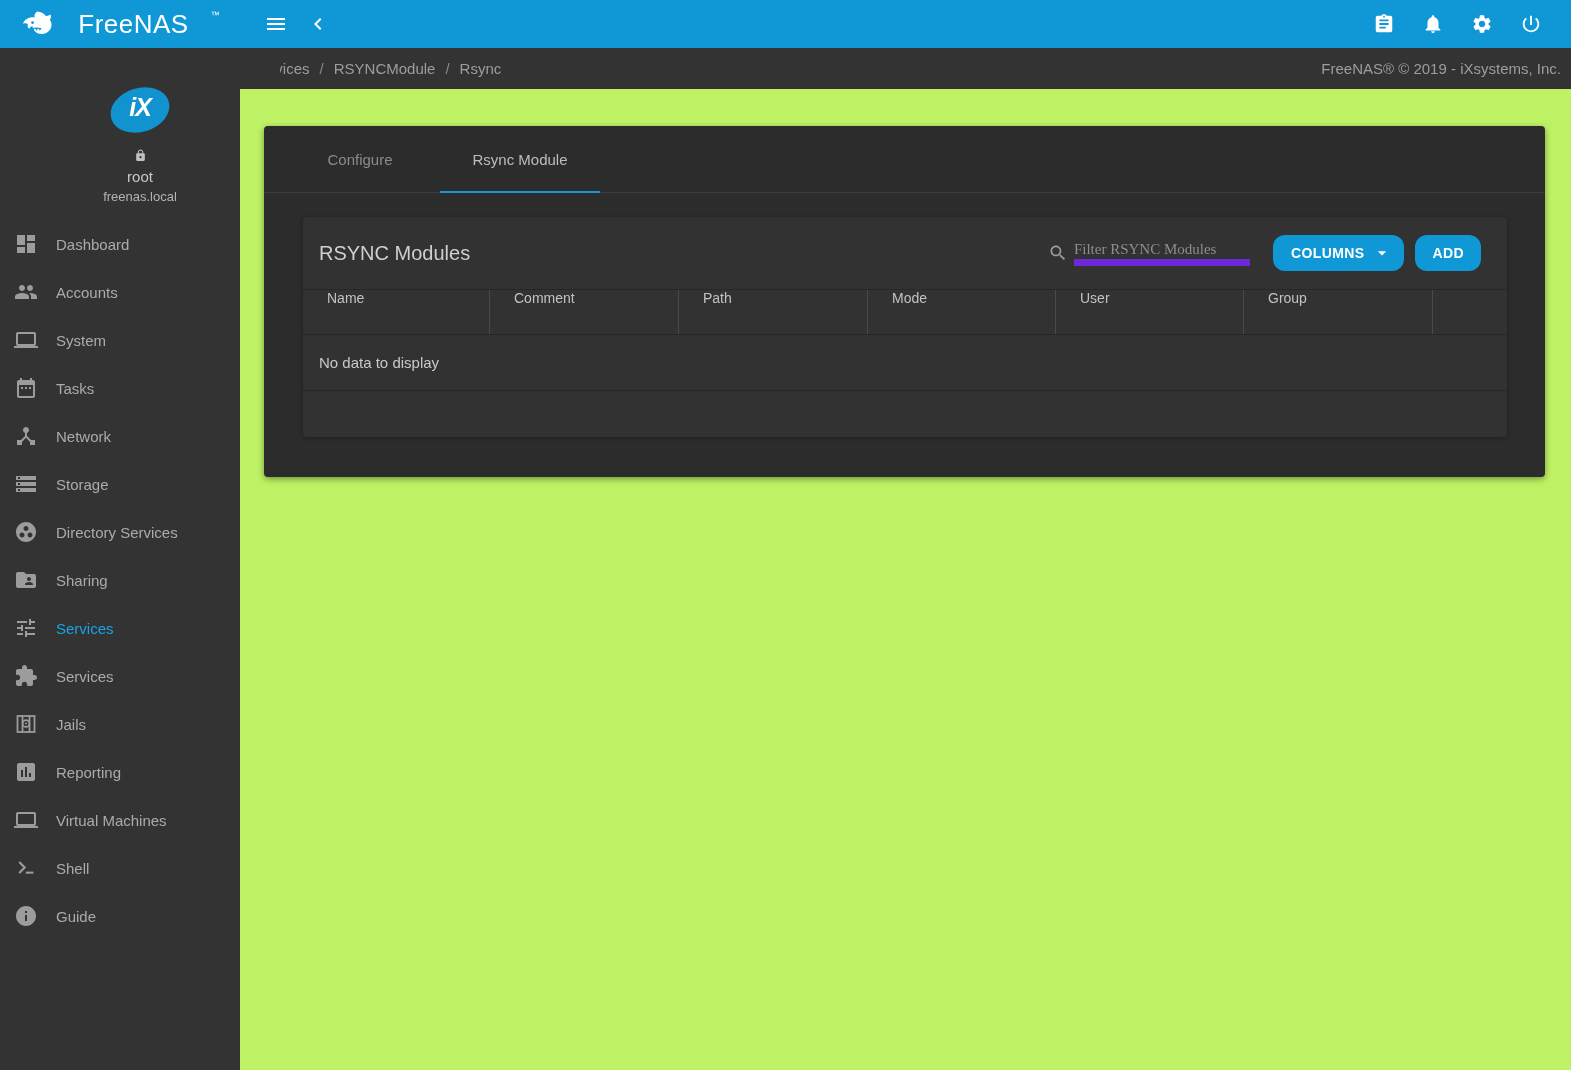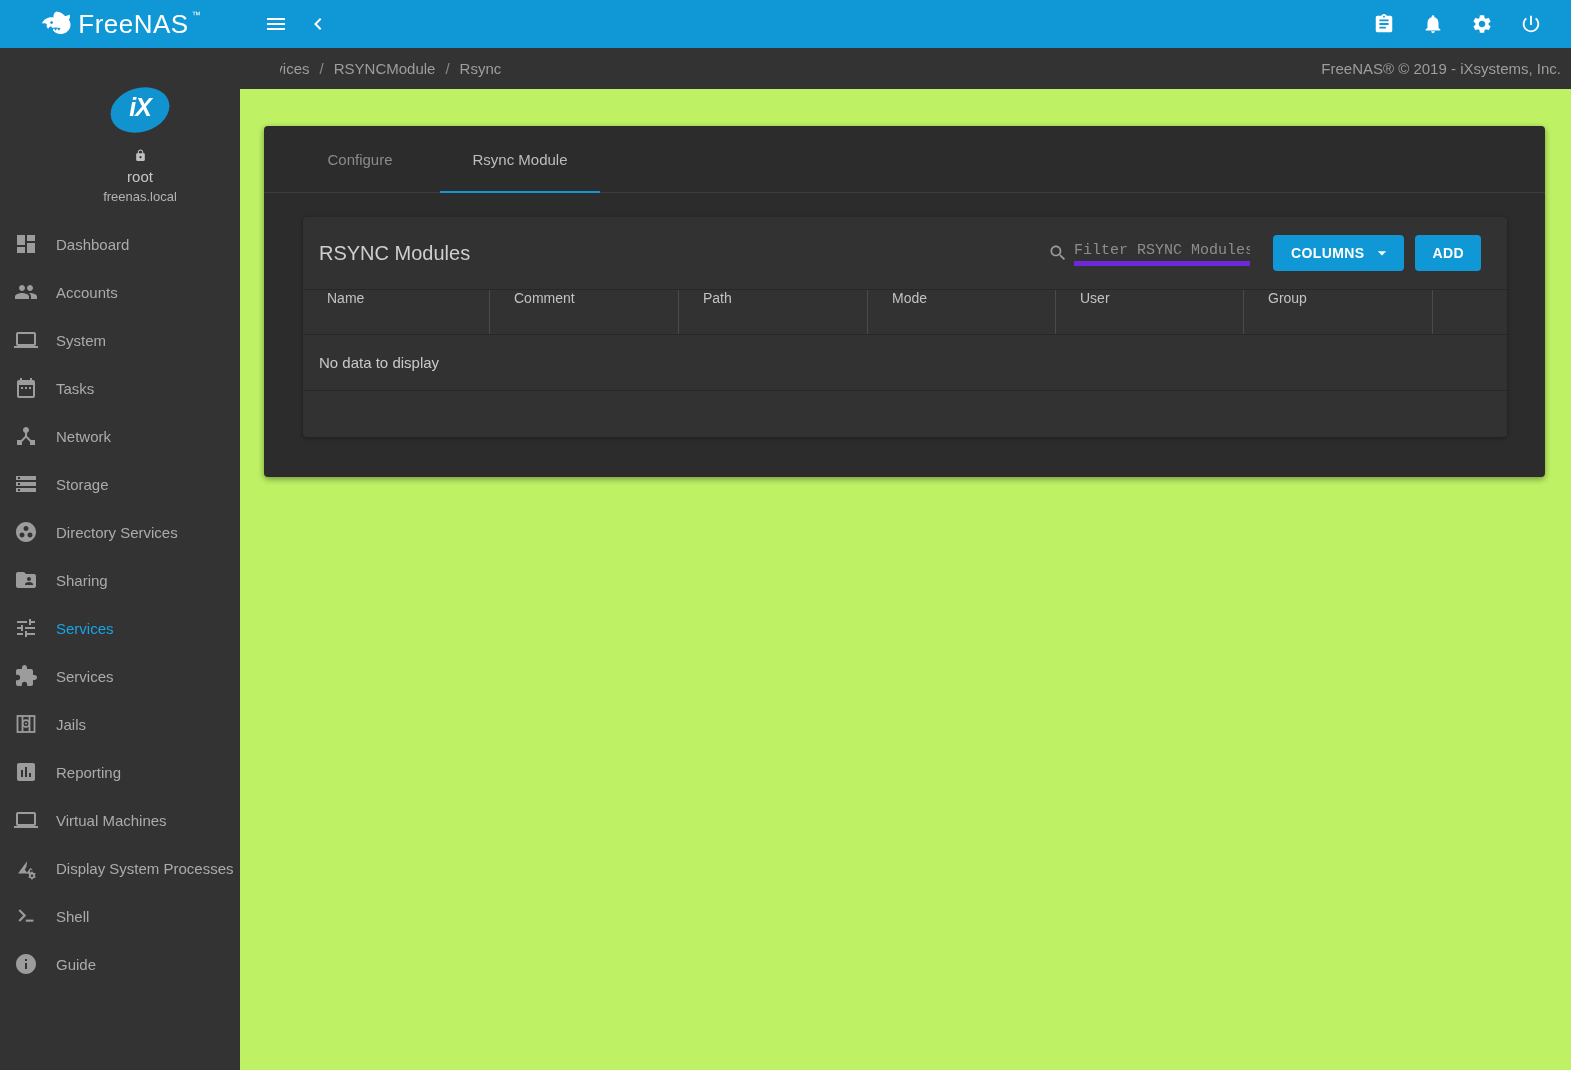--- a/index.html
+++ b/index.html
@@ -3,21 +3,21 @@
 <meta charset="utf-8">
 <style>
   * { margin:0; padding:0; box-sizing:border-box; }
   html,body { width:1571px; height:1070px; overflow:hidden; background:#242424;
               font-family:"Liberation Sans", sans-serif; }
 
   
   .topbar { position:absolute; left:0; top:0; width:1571px; height:48px;
             background:#0f98d5; display:flex; align-items:center; z-index:5; }
   .brand-area { width:240px; height:44px; display:flex; align-items:center;
-                justify-content:center; gap:2px; cursor:pointer; }
+                justify-content:center; gap:21px; cursor:pointer; }
   .brand-text { color:#fff; font-size:26px; font-weight:500; letter-spacing:.5px; }
   .brand-tm { color:#fff; font-size:9px; vertical-align:top; position:relative; top:-9px; left:1px;}
   .tb-btn { background:none; border:none; color:#fff; width:40px; height:40px;
             display:flex; align-items:center; justify-content:center; cursor:pointer; }
   .tb-left { display:flex; align-items:center; margin-left:16px; gap:2px; }
   .tb-spacer { flex:1; }
   .tb-right { display:flex; align-items:center; gap:25px; padding-right:28px; }
   .tb-right .tb-btn { width:24px; height:24px; }
   svg.ic { display:block; }
 
@@ -64,24 +64,24 @@
   .tab.active::after { content:""; position:absolute; left:0; right:0; bottom:-1px;
                        height:2px; background:#0f98d5; }
 
   .panel { position:absolute; left:39px; top:91px; width:1204px; height:220px;
            background:#323232; border-radius:4px; box-shadow:0 1px 4px rgba(0,0,0,.35); }
   .panel-head { height:72px; display:flex; align-items:center; }
   .panel-title { margin-left:16px; font-size:20px; color:#cfcfcf; }
   .panel-controls { margin-left:auto; display:flex; align-items:center; margin-right:26px; }
   .search-ic { width:20px; height:20px; color:#9b9b9b; margin-right:6px; }
   .filter-input { width:176px; height:26px; background:transparent; border:none;
-                  border-bottom:5px solid #6d28d9; color:#cccccc; font-size:15px;
-                  font-family:Liberation Mono, monospace; outline:none;text-align:center; }
+                  border-bottom:7px solid #6d28d9; color:#cccccc; font-size:15px;
+                  font-family:Liberation Serif, serif; outline:none; }
   .filter-input::placeholder { color:#8d8d8d; }
-  .btn { height:36px; border:none; border-radius:4px; background:#0f98d5; color:#fff;
+  .btn { height:36px; border:none; border-radius:12px; background:#0f98d5; color:#fff;
          font-size:14px; font-weight:bold; letter-spacing:.4px; cursor:pointer;
          font-family:"Liberation Sans", sans-serif; display:flex; align-items:center;
          justify-content:center; }
   .btn-columns { margin-left:23px; padding:0 12px 0 18px; }
   .btn-caret { width:20px; height:20px; margin-left:8px; color:#fff; }
   .btn-add { margin-left:11px; padding:0 17px; }
 
   .tbl { border-top:1px solid #272727; }
   .tbl-head { display:grid; grid-template-columns:187px 189px 189px 188px 188px 189px 1fr;
               height:45px; border-bottom:1px solid #272727; }
@@ -324,31 +324,20 @@
      <span class="side-label">Reporting</span>
 
    </div>
       <div class="side-item">
      <span class="side-ic">
           <svg class="ic" width="24" height="24" viewBox="0 0 24 24" fill="currentColor">
             <path d="M20 18c1.1 0 1.99-.9 1.99-2L22 6c0-1.1-.9-2-2-2H4c-1.1 0-2 .9-2 2v10c0 1.1.9 2 2 2H0v2h24v-2h-4zM4 6h16v10H4V6z"></path>
           </svg>
         </span>
      <span class="side-label">Virtual Machines</span>
-
-   </div>
-      <div class="side-item">
-     <span class="side-ic">
-          <svg class="ic" width="24" height="24" viewBox="0 0 24 24" fill="currentColor">
-            <path d="M13.2 5 4 17.5h9.6l-2.9-4.1 1.6-2.1L13.2 5z"></path>
-            <path d="M16.3 11.9 12.3 17.5h4.5c-.2-.5-.3-1-.2-1.6l-1-.6 1.1-1.9 1.1.6c.2-.2.5-.4.8-.5l-2.3-1.6z"></path>
-            <path d="M18.6 15.6l.3 1a2.1 2.1 0 0 1 1.2.7l1-.3.6 1.1-.8.7a2.2 2.2 0 0 1 0 1.4l.8.7-.6 1.1-1-.3a2.1 2.1 0 0 1-1.2.7l-.3 1h-1.2l-.3-1a2.1 2.1 0 0 1-1.2-.7l-1 .3-.6-1.1.8-.7a2.2 2.2 0 0 1 0-1.4l-.8-.7.6-1.1 1 .3a2.1 2.1 0 0 1 1.2-.7l.3-1h1.2zM18 21.1a1.3 1.3 0 1 0 0-2.6 1.3 1.3 0 0 0 0 2.6z"></path>
-          </svg>
-        </span>
-     <span class="side-label">Display System Processes</span>
 
    </div>
       <div class="side-item">
      <span class="side-ic">
           <svg class="ic" width="24" height="24" viewBox="0 0 24 24" fill="currentColor">
             <path d="M4.5 6.8 6 5.3l6.2 6.2L6 17.7l-1.5-1.5 4.7-4.7-4.7-4.7z"></path>
             <rect x="11.8" y="15.6" width="7.6" height="2.1"></rect>
           </svg>
         </span>
      <span class="side-label">Shell</span>

